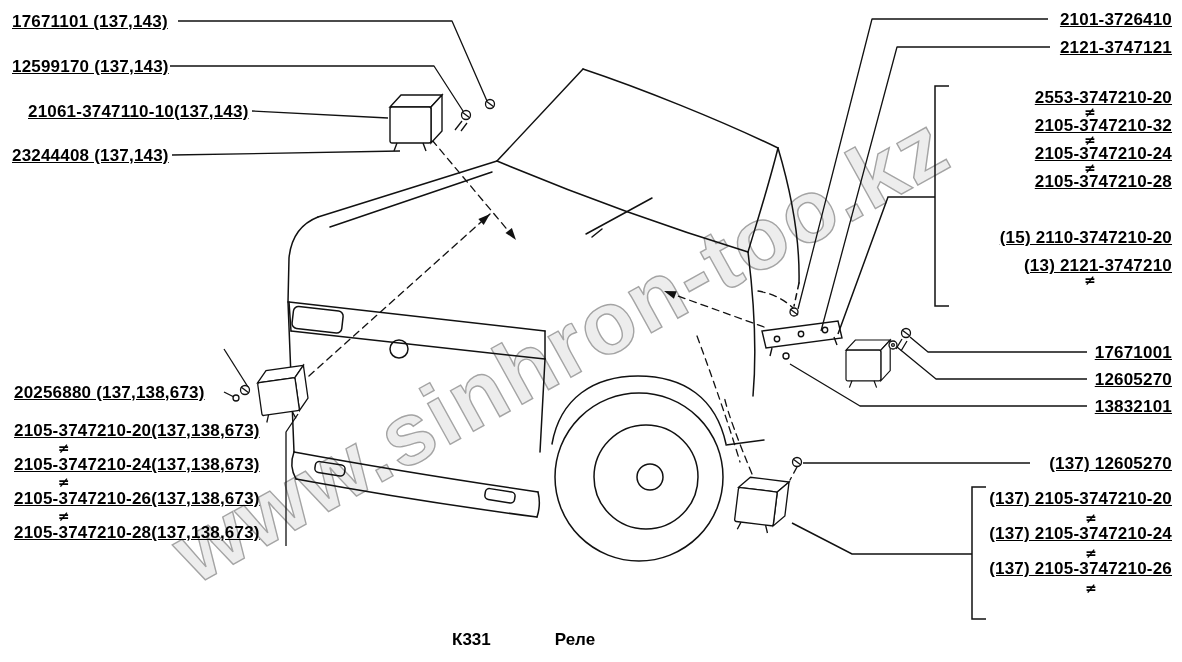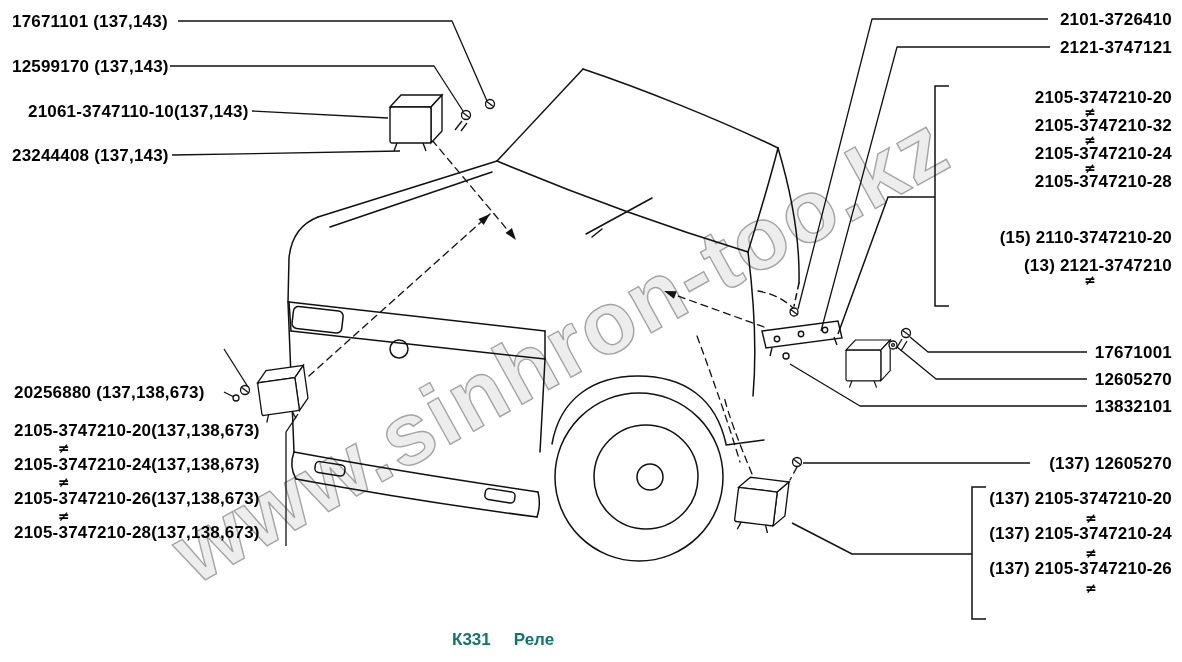--- a/index.html
+++ b/index.html
@@ -1,24 +1,24 @@
 <!DOCTYPE html>
 <html><head>
 <meta charset="utf-8">
 <style>
   html,body{margin:0;padding:0;background:#fff;}
   #stage{position:relative;width:1182px;height:662px;background:#fff;overflow:hidden;
          font-family:"Liberation Sans","DejaVu Sans",sans-serif;}
   #artwork{position:absolute;left:0;top:0;}
   .lbl{position:absolute;font:bold 17px "Liberation Sans","DejaVu Sans",sans-serif;
-       color:#000;white-space:nowrap;letter-spacing:.2px;}
+       color:#000;white-space:nowrap;letter-spacing:.2px;text-decoration:underline;}
   .lbl.right{text-align:right;}
   .neq{position:absolute;font:bold 14px "DejaVu Sans",sans-serif;color:#000;line-height:14px;}
-  #caption{position:absolute;top:630px;left:452px;display:flex;gap:23px;
-           font:bold 17px "Liberation Sans","DejaVu Sans",sans-serif;color:#0f766e;}
+  #caption{position:absolute;top:630px;left:452px;display:flex;gap:64px;
+           font:bold 17px "Liberation Sans","DejaVu Sans",sans-serif;color:#000000;}
 </style>
 </head>
 <body>
 
 <div id="stage">
 
 <svg id="artwork" width="1182" height="662" viewBox="0 0 1182 662">
   <defs>
     <g id="relay">
       <path d="M0,12 L11,0 L52,0 L41,12 Z" fill="#fff" stroke="#111" stroke-width="1.4"></path>
@@ -174,21 +174,21 @@
 <div class="neq" style="left:58px;top:441px">≠</div>
 <div class="lbl" style="left:14px;top:455px">2105-3747210-24(137,138,673)</div>
 <div class="neq" style="left:58px;top:475px">≠</div>
 <div class="lbl" style="left:14px;top:489px">2105-3747210-26(137,138,673)</div>
 <div class="neq" style="left:58px;top:509px">≠</div>
 <div class="lbl" style="left:14px;top:523px">2105-3747210-28(137,138,673)</div>
 
 <div class="lbl right" style="right:10px;top:10px">2101-3726410</div>
 <div class="lbl right" style="right:10px;top:38px">2121-3747121</div>
 
-<div class="lbl right" style="right:10px;top:88px">2105-3747210-20</div>
+<div class="lbl right" style="right:10px;top:88px">2553-3747210-20</div>
 <div class="neq" style="right:86px;top:105px">≠</div>
 <div class="lbl right" style="right:10px;top:116px">2105-3747210-32</div>
 <div class="neq" style="right:86px;top:133px">≠</div>
 <div class="lbl right" style="right:10px;top:144px">2105-3747210-24</div>
 <div class="neq" style="right:86px;top:161px">≠</div>
 <div class="lbl right" style="right:10px;top:172px">2105-3747210-28</div>
 <div class="lbl right" style="right:10px;top:228px">(15) 2110-3747210-20</div>
 <div class="lbl right" style="right:10px;top:256px">(13) 2121-3747210</div>
 <div class="neq" style="right:86px;top:273px">≠</div>
 

